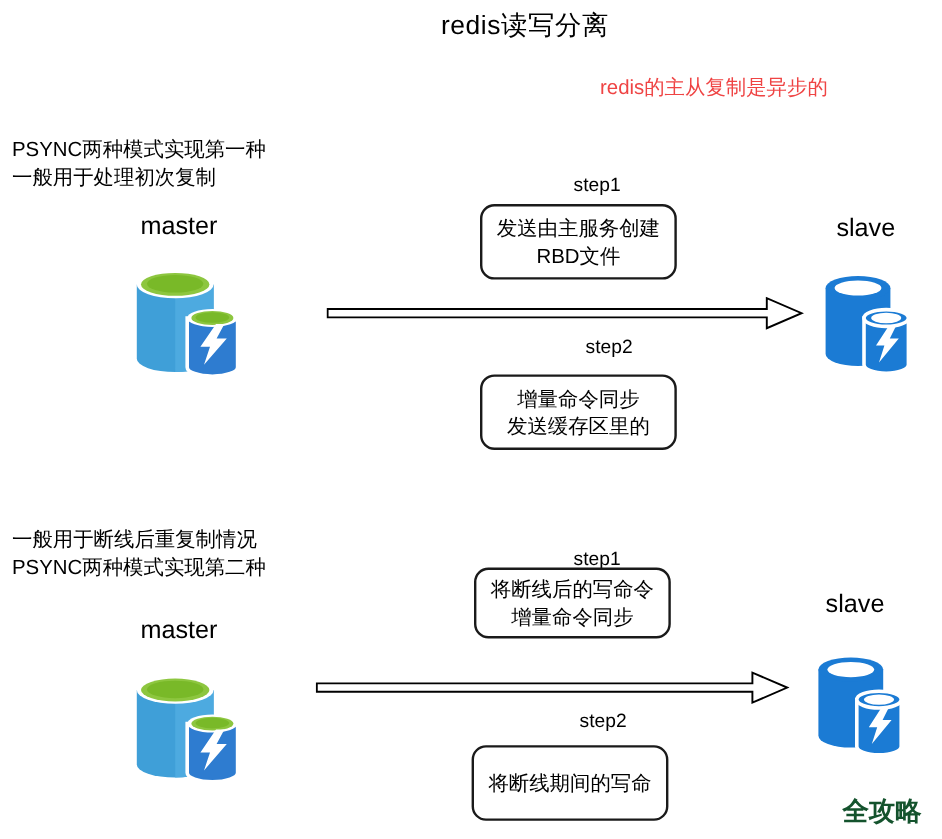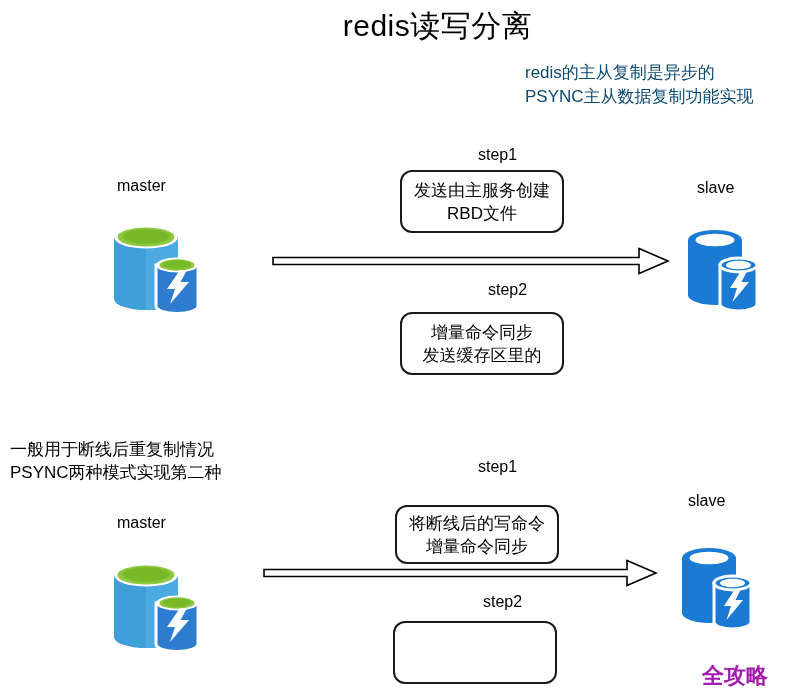--- a/index.html
+++ b/index.html
@@ -3,30 +3,30 @@
 <meta charset="utf-8">
 <style>
   html,body{margin:0;padding:0;background:#fff;}
   .canvas{
     position:relative;width:785px;height:699px;background:#fff;
     font-family:"Liberation Sans",sans-serif;color:#000;overflow:hidden;
   }
   .title{
     position:absolute;top:6px;left:0;width:100%;box-sizing:border-box;
     padding-left:90px;text-align:center;margin:0;
-    font-size:30px;font-weight:500;letter-spacing:0.5px;
+    font-size:22px;font-weight:500;letter-spacing:0.5px;
   }
   .note{
-    position:absolute;left:525px;top:61px;
-    font-size:17px;line-height:24px;color:#0c4a6e;
+    position:absolute;left:500px;top:61px;
+    font-size:17px;line-height:24px;color:#ef4444;
   }
   .desc{position:absolute;left:10px;font-size:17px;line-height:23px;}
   .desc.s1{top:113px}
   .desc.s2{top:438px}
-  .node-label{position:absolute;font-size:16px;}
+  .node-label{position:absolute;font-size:21px;}
   .m-label.s1{left:117px;top:177px}
   .sl-label.s1{left:697px;top:179px}
   .m-label.s2{left:117px;top:514px}
   .sl-label.s2{left:688px;top:492px}
   .icon{position:absolute;line-height:0;}
   .master-icon.s1{left:112px;top:222px}
   .master-icon.s2{left:112px;top:560px}
   .slave-icon.s1{left:686px;top:228px}
   .slave-icon.s2{left:680px;top:546px}
   .step-label{position:absolute;font-size:16px;margin-left:46px;}
@@ -35,43 +35,44 @@
   .step-label.s2a{left:432px;top:458px}
   .step-label.s2b{left:437px;top:593px}
   .step-box{
     position:absolute;width:160px;
     border:2px solid #1a1a1a;border-radius:12px;background:#fff;
     display:flex;flex-direction:column;justify-content:center;align-items:center;
     text-align:center;font-size:17px;line-height:23px;
   }
   .step-box.s1a{left:400px;top:170px;height:59px}
   .step-box.s1b{left:400px;top:312px;height:59px}
-  .step-box.s2a{left:395px;top:505px;height:55px}
+  .step-box.s2a{left:395px;top:473px;height:55px}
   .step-box.s2b{left:393px;top:621px;height:59px}
   .arrow{position:absolute;line-height:0;}
   .arrow.s1{left:272px;top:247px}
   .arrow.s2{left:263px;top:559px}
   .watermark{
     position:absolute;left:702px;top:661px;
-    font-size:22px;font-weight:bold;color:#a21caf;
+    font-size:22px;font-weight:bold;color:#14532d;
   }
 </style>
 </head>
 <body>
 
 <div class="canvas">
 
   <h1 class="title">redis读写分离</h1>
 
   <div class="note">
     <div>redis的主从复制是异步的</div>
-    <div>PSYNC主从数据复制功能实现</div>
   </div>
 
   <div class="desc s1">
+    <div>PSYNC两种模式实现第一种</div>
+    <div>一般用于处理初次复制</div>
   </div>
 
   <div class="node-label m-label s1">master</div>
   <div class="node-label sl-label s1">slave</div>
 
   <div class="icon master-icon s1">
     <svg width="88" height="94" viewBox="0 0 88 94">
       <path d="M2 15 L2 77 A32 11 0 0 0 66 77 L66 15 Z" fill="#3F9FD8"></path>
       <path d="M34 15 L34 88 A32 11 0 0 0 66 77 L66 15 Z" fill="#4DAAE0"></path>
       <ellipse cx="34" cy="15" rx="32" ry="11.5" fill="#fff"></ellipse>
@@ -151,20 +152,21 @@
   </div>
 
   <div class="arrow s2">
     <svg width="395" height="28" viewBox="0 0 395 28">
       <polygon points="1,10.5 364,10.5 364,1.5 393,14 364,26.5 364,17.5 1,17.5" fill="#fff" stroke="#000" stroke-width="1.6"></polygon>
     </svg>
   </div>
 
   <div class="step-label s2b">step2</div>
   <div class="step-box s2b">
+    <div>将断线期间的写命</div>
   </div>
 
   <div class="icon slave-icon s2">
     <svg width="72" height="86" viewBox="0 0 72 86">
       <path d="M2 12 L2 67 A27 10 0 0 0 56 67 L56 12 Z" fill="#1B7BD4"></path>
       <ellipse cx="29" cy="12" rx="27" ry="10" fill="#1B7BD4"></ellipse>
       <ellipse cx="29" cy="12" rx="19.5" ry="6.3" fill="#fff"></ellipse>
       <g>
         <path d="M34 37 L34 76 A18.5 7 0 0 0 71 76 L71 37 Z" fill="#1B7BD4" stroke="#fff" stroke-width="3"></path>
         <ellipse cx="52.5" cy="37" rx="18.5" ry="7" fill="#1B7BD4" stroke="#fff" stroke-width="3"></ellipse>

